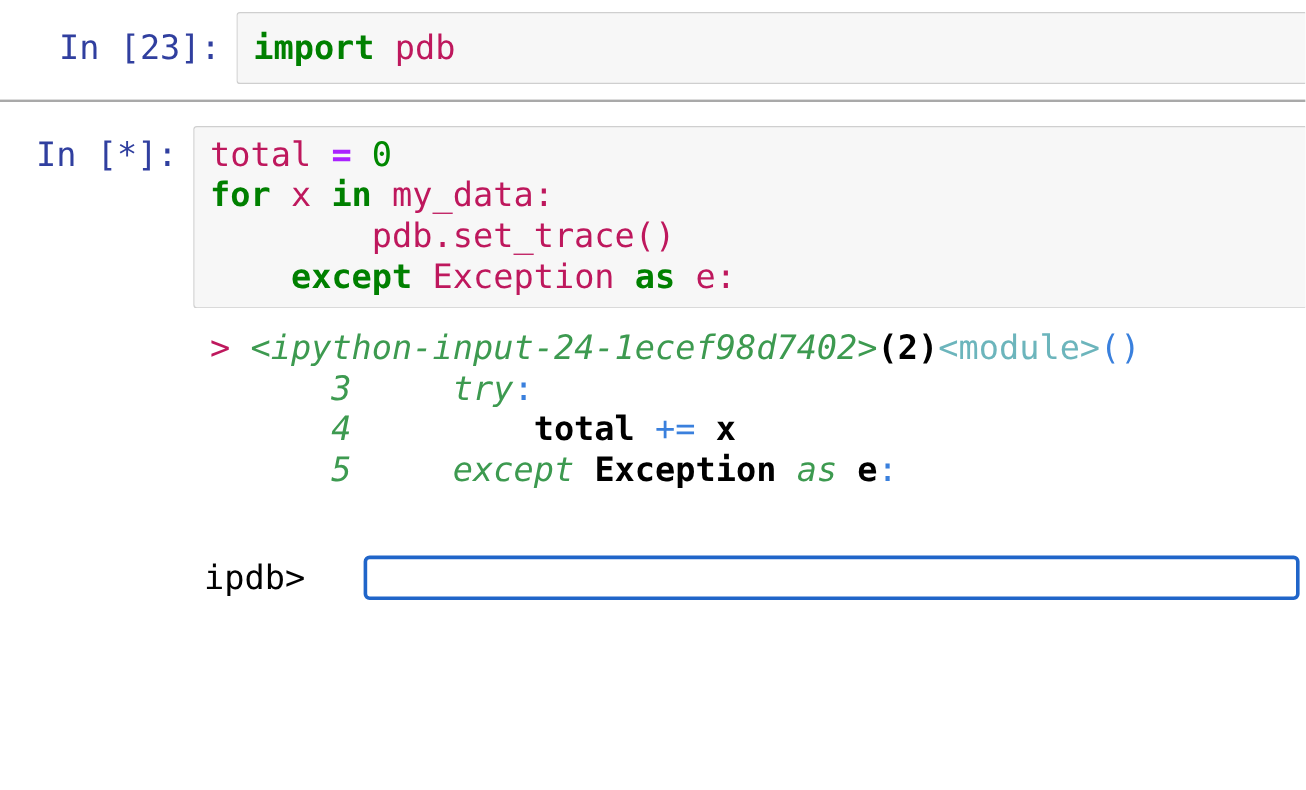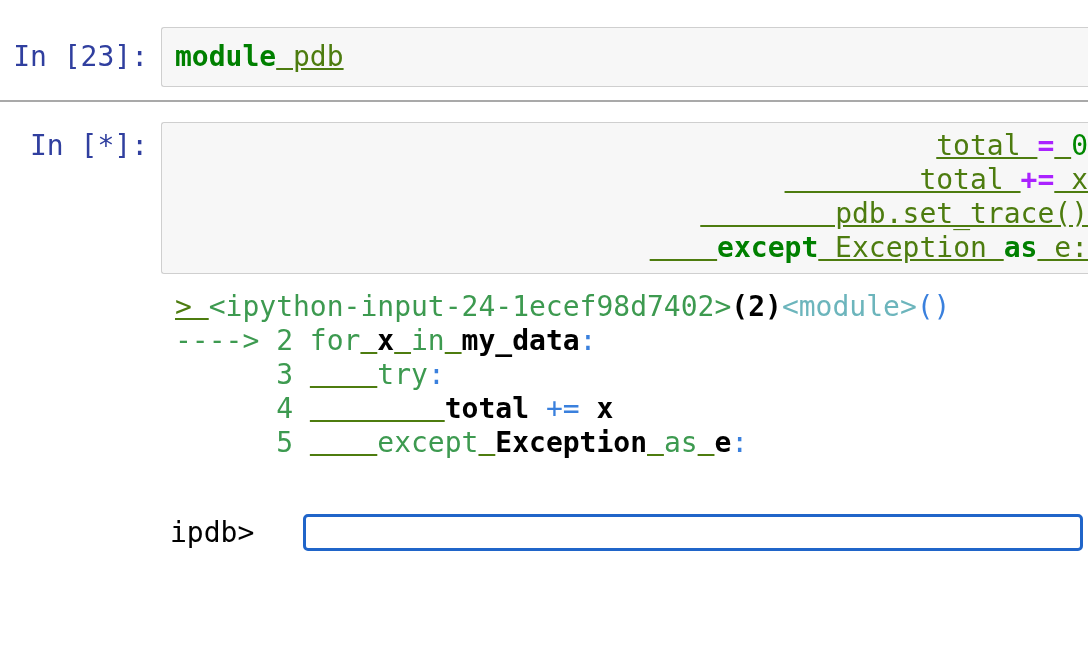--- a/index.html
+++ b/index.html
@@ -23,41 +23,41 @@
     user-select: none;
   }
   .input-box {
     flex: 1 1 auto;
     background: var(--cell-bg, #F7F7F7);
     border: 1px solid var(--cell-border, #CFCFCF);
     border-right: none;
     border-radius: 3px 0 0 3px;
     padding: 12px 0 12px 13px;
   }
-  .cell-2 .input-box { padding: 6px 0 8px 13px; text-align: right; }
-  .cell-1 { margin-top: 27px; }
+  .cell-2 .input-box { padding: 6px 0 8px 13px; }
+  .cell-1 { margin-top: 10px; padding-left: 36px; }
   .cell-1 .prompt-col { padding-top: 13px; }
   .cell-2 .prompt-col { padding-top: 7px; padding-left: 28px; }
 
   .cell-divider {
     height: 2px;
     background: var(--divider, #A9A9A9);
     margin: 13px 0 20px 0;
   }
 
   .code-line { white-space: pre; }
 
   .output-row { display: flex; margin-top: 16px; }
   .output-content { flex: 1 1 auto; padding-left: 14px; }
 
   .tk-kw    { color: var(--keyword-green, #008000); font-weight: bold; }
   .tk-num   { color: var(--number-green, #008800); }
   .tk-op    { color: var(--operator-purple, #AA22FF); font-weight: bold; }
-  .tk-plain { color: #4d7c0f; text-decoration: underline; }
-  .tk-g     { color: var(--ansi-green, #3D9A50); }
+  .tk-plain { color: #be185d; }
+  .tk-g     { color: var(--ansi-green, #3D9A50); font-style: italic; }
   .tk-b     { color: var(--ansi-blue, #3A80DD); }
   .tk-c     { color: var(--ansi-cyan, #6CB5BC); margin-top: 39px; }
   .tk-bold  { color: #000; font-weight: bold; }
 
   .ipdb-row {
     display: flex;
     align-items: center;
     margin-top: 54px;
     padding-left: 170px;
     gap: 21px;
@@ -78,44 +78,43 @@
 </style>
 </head>
 <body>
 
 <div class="notebook">
 
   <div class="cell-row cell-1">
     <div class="prompt-col">In [23]:</div>
     <div class="input-box">
       <div>
-          <div class="code-line"><span class="tk-kw">module</span><span class="tk-plain"> pdb</span></div>
+          <div class="code-line"><span class="tk-kw">import</span><span class="tk-plain"> pdb</span></div>
         </div>
     </div>
   </div>
 
   <div class="cell-divider"></div>
 
   <div class="cell-row cell-2">
     <div class="prompt-col">In [*]:</div>
     <div class="input-box">
       <div>
           <div class="code-line"><span class="tk-plain">total </span><span class="tk-op">=</span><span class="tk-plain"> </span><span class="tk-num">0</span></div>
-          <div class="code-line"><span class="tk-plain">        total </span><span class="tk-op">+=</span><span class="tk-plain"> x</span></div>
+          <div class="code-line"><span class="tk-kw">for</span><span class="tk-plain"> x </span><span class="tk-kw">in</span><span class="tk-plain"> my_data:</span></div>
           <div class="code-line"><span class="tk-plain">        pdb.set_trace()</span></div>
           <div class="code-line"><span class="tk-plain">    </span><span class="tk-kw">except</span><span class="tk-plain"> Exception </span><span class="tk-kw">as</span><span class="tk-plain"> e:</span></div>
         </div>
     </div>
   </div>
 
   <div class="output-row">
     <div class="prompt-col"></div>
     <div class="output-content">
         <div class="code-line"><span class="tk-plain">&gt; </span><span class="tk-g">&lt;ipython-input-24-1ecef98d7402&gt;</span><span class="tk-bold">(2)</span><span class="tk-c">&lt;module&gt;</span><span class="tk-b">()</span></div>
-        <div class="code-line"><span class="tk-g">----&gt; 2 </span><span class="tk-g">for</span><span class="tk-plain"> </span><span class="tk-bold">x</span><span class="tk-plain"> </span><span class="tk-g">in</span><span class="tk-plain"> </span><span class="tk-bold">my_data</span><span class="tk-b">:</span></div>
         <div class="code-line"><span class="tk-g">      3 </span><span class="tk-plain">    </span><span class="tk-g">try</span><span class="tk-b">:</span></div>
         <div class="code-line"><span class="tk-g">      4 </span><span class="tk-plain">        </span><span class="tk-bold">total </span><span class="tk-b">+= </span><span class="tk-bold">x</span></div>
         <div class="code-line"><span class="tk-g">      5 </span><span class="tk-plain">    </span><span class="tk-g">except</span><span class="tk-plain"> </span><span class="tk-bold">Exception</span><span class="tk-plain"> </span><span class="tk-g">as</span><span class="tk-plain"> </span><span class="tk-bold">e</span><span class="tk-b">:</span></div>
       </div>
   </div>
 
   <div class="ipdb-row">
     <span class="ipdb-label">ipdb&gt;</span>
     <input class="ipdb-input" type="text" value="" style="">
   </div>

